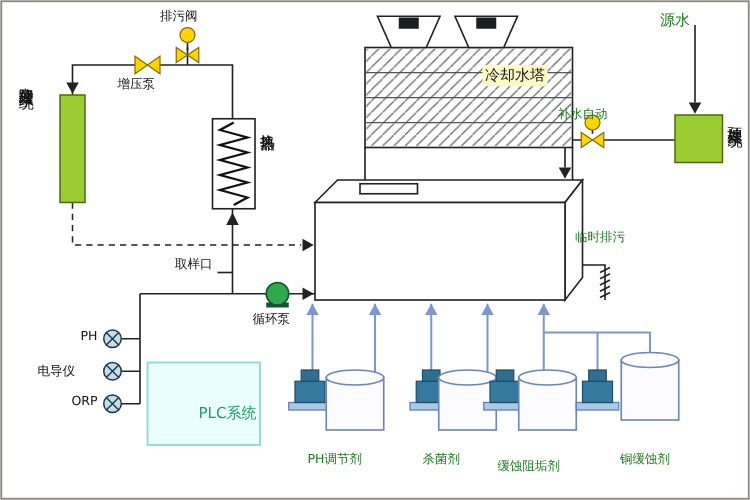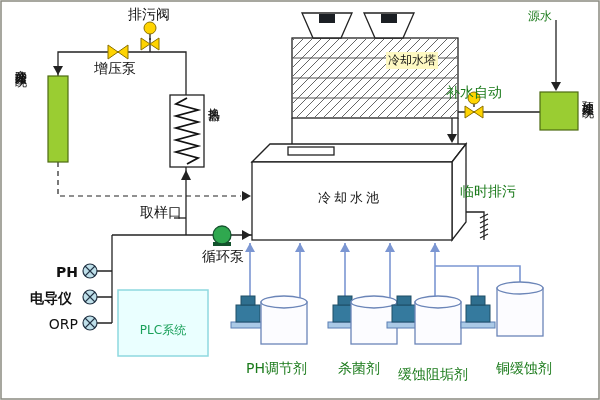--- a/index.html
+++ b/index.html
@@ -1,21 +1,21 @@
 <!DOCTYPE html>
 <html style="--equipment-green: #9acd32; --valve-yellow: #ffd400; --pump-green: #2fa84f; --dosing-teal: #357a9e; --pipe-black: #222222; --dosing-line-blue: #7b96d2; --plc-fill: #eaffff; --plc-border: #8fd9e0; --label-green: #1a7a1a; --plc-text-green: #1aa05a;"><head>
 <meta charset="utf-8">
 <style>
   html,body{margin:0;padding:0;background:#fff;}
   #stage{position:relative;width:600px;height:400px;background:#fff;overflow:hidden;
          font-family:"DejaVu Sans","Liberation Sans",sans-serif;}
   svg{position:absolute;left:0;top:0;}
-  .label{position:absolute;font-size:14px;color:#111;white-space:nowrap;}
+  .label{position:absolute;font-size:10px;color:#111;white-space:nowrap;}
   .lbl-green{color:var(--label-green);}
-  .lbl-bold{font-weight:bold;}
+  .lbl-bold{font-weight:normal;}
   .v-label{writing-mode:vertical-lr;text-orientation:upright;white-space:normal;
            line-height:14px;letter-spacing:1px;font-size:12px;}
   .bg-white{background:#fef9c3;padding:0 2px;}
   .plc-text{position:absolute;width:90px;text-align:center;font-size:12px;color:var(--plc-text-green);}
   
   .pipe{stroke:var(--pipe-black);stroke-width:1.3;fill:none;}
   .pipe-dash{stroke:var(--pipe-black);stroke-width:1.2;fill:none;stroke-dasharray:5 4;}
   .arrow{fill:var(--pipe-black);stroke:none;}
   .blue-line{stroke:var(--dosing-line-blue);stroke-width:1.6;fill:none;}
   .blue-arrow{fill:var(--dosing-line-blue);stroke:none;}
@@ -198,25 +198,24 @@
   </svg>
 
   <div class="label" style="left:128px;top:6px;">排污阀</div>
   <div class="label" style="left:94px;top:60px;">增压泵</div>
   <div class="label v-label" style="left:14px;top:60px;width:30px;height:42px;">旁路处理系统</div>
   <div class="label v-label" style="left:207px;top:98px;width:16px;height:48px;">换热器</div>
   <div class="label bg-white" style="left:386px;top:52px;font-size:12px;">冷却水塔</div>
   <div class="label lbl-green" style="left:528px;top:8px;font-size:12px;">源水</div>
   <div class="label lbl-green" style="left:446px;top:84px;">补水自动</div>
   <div class="label v-label" style="left:581px;top:92px;width:16px;height:76px;">预处理系统</div>
-  <div class="label" style="left:318px;top:189px;font-size:13px;letter-spacing:3px;">冷却水池</div>
   <div class="label lbl-green" style="left:460px;top:183px;">临时排污</div>
   <div class="label" style="left:140px;top:204px;">取样口</div>
   <div class="label" style="left:202px;top:248px;">循环泵</div>
   <div class="label lbl-bold" style="left:50px;top:264px;width:28px;text-align:right;">PH</div>
   <div class="label lbl-bold" style="left:30px;top:290px;width:48px;text-align:left;">电导仪</div>
   <div class="label" style="left:46px;top:316px;width:32px;text-align:right;">ORP</div>
-  <div class="plc-text" style="left:118px;top:322px;">PLC系统</div>
+  <div class="plc-text" style="left:118px;top:322px;padding-left:19px;">PLC系统</div>
   <div class="label lbl-green" style="left:246px;top:360px;">PH调节剂</div>
   <div class="label lbl-green" style="left:338px;top:360px;">杀菌剂</div>
   <div class="label lbl-green" style="left:398px;top:366px;">缓蚀阻垢剂</div>
   <div class="label lbl-green" style="left:496px;top:360px;">铜缓蚀剂</div>
 </div>
 
 </body></html>

